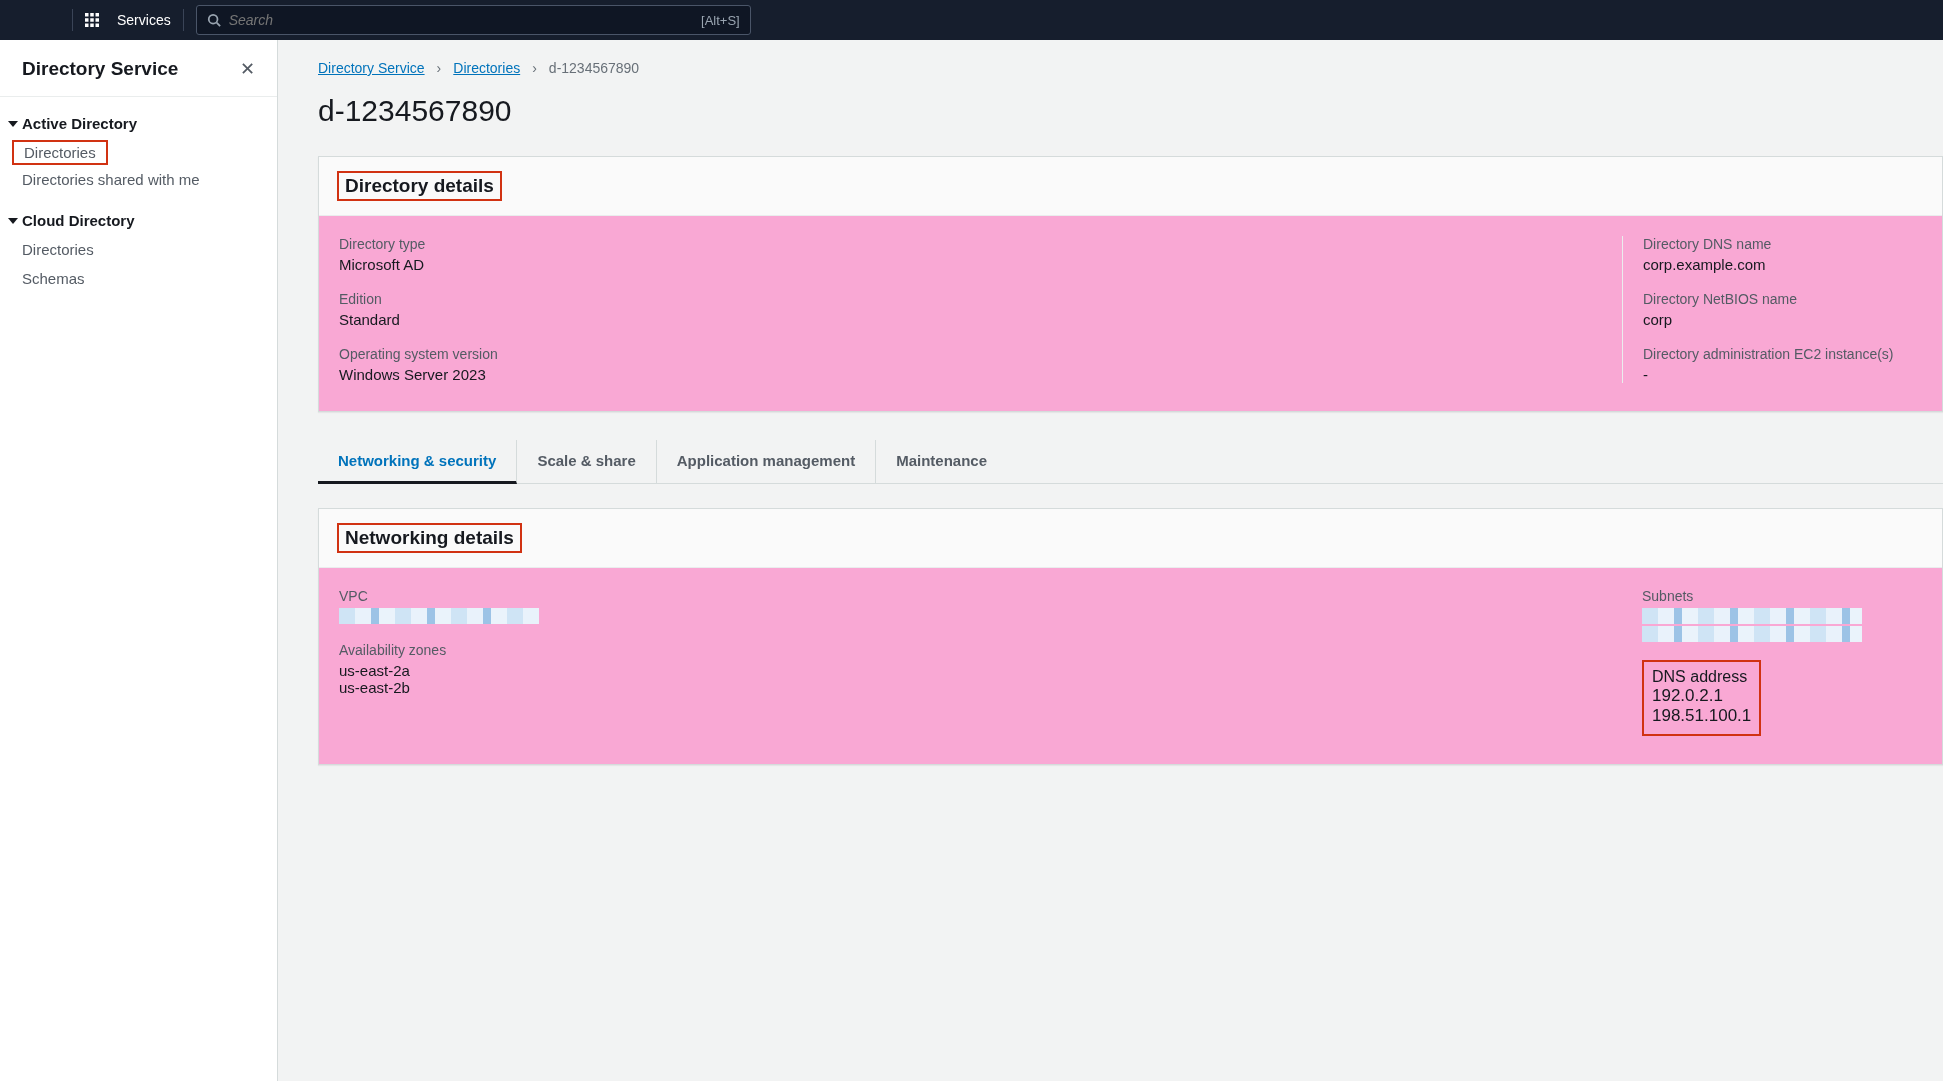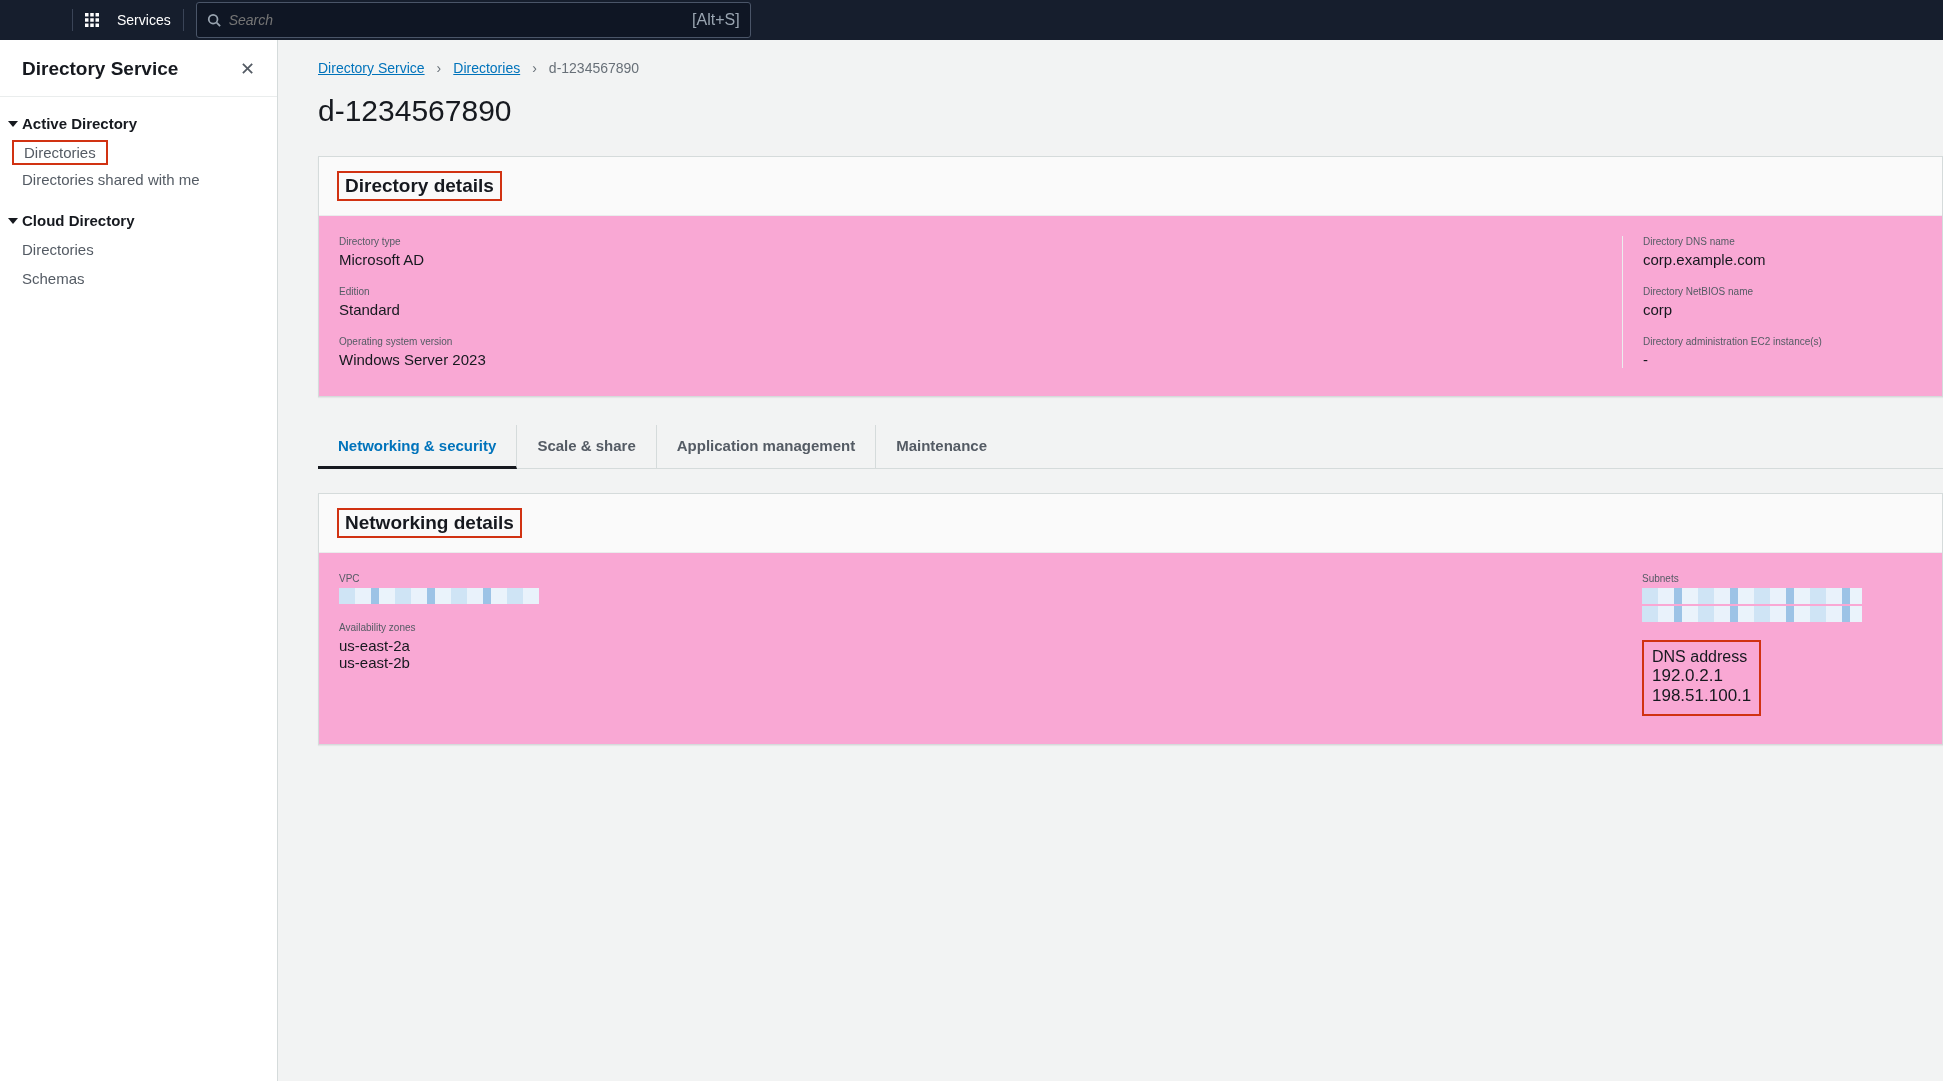--- a/index.html
+++ b/index.html
@@ -19,31 +19,31 @@
 .topnav .services {
   display: flex; align-items: center; gap:18px;
   color:#fff; font-size:14px; cursor:pointer;
 }
 .topnav .services svg { fill:#fff; }
 .topnav .searchwrap {
   display:flex; align-items:center;
   background:#0f1624;
   border:1px solid #4a5568;
   border-radius:3px;
-  height:36px;
+  height:30px;
   width:555px;
   padding:0 10px;
   color:#9aa5b1;
   gap:8px;
 }
 .topnav .searchwrap input {
   flex:1; background:transparent; border:none; outline:none;
   color:#d5dbdb; font-style:italic; font-size:14px;
 }
-.topnav .searchwrap .kbd { font-size:16px; color:#9aa5b1; }
+.topnav .searchwrap .kbd { font-size:13px; color:#9aa5b1; }
 
 
 .layout { display:flex; }
 .sidebar {
   width:278px; background:#fff; min-height: calc(100vh - 40px);
   border-right:1px solid #d5dbdb;
   padding: 18px 0 0 0;
 }
 .sidebar .title-row {
   display:flex; align-items:center; justify-content:space-between;
@@ -86,21 +86,21 @@
 .panel-head {
   background:#fafafa;
   border-bottom:1px solid #eaeded;
   padding: 14px 18px;
 }
 .panel-head h3 { font-size:19px; font-weight:700; display:inline-block; padding:2px 6px; }
 .panel-body { padding: 20px 20px 28px 20px; display:flex; }
 .col { flex:1; }
 .col.right { flex: 0 0 300px; border-left:1px solid #eaeded; padding-left:20px; }
 .field { margin-bottom: 18px; }
-.field .label { font-size:10px; color:#545b64; margin-bottom:4px; }
+.field .label { font-size:14px; color:#545b64; margin-bottom:4px; }
 .field .value { font-size:15px; color:#16191f; }
 
 
 .tabs { display:flex; border-bottom:1px solid #d5dbdb; margin: 0 0 24px 0; }
 .tab {
   padding:12px 20px;
   font-size:15px; font-weight:700; color:#545b64; cursor:pointer;
   border-right:1px solid #d5dbdb;
 }
 .tab.active { color:#0073bb; border-bottom:3px solid #16191f; margin-bottom:-1px; }

